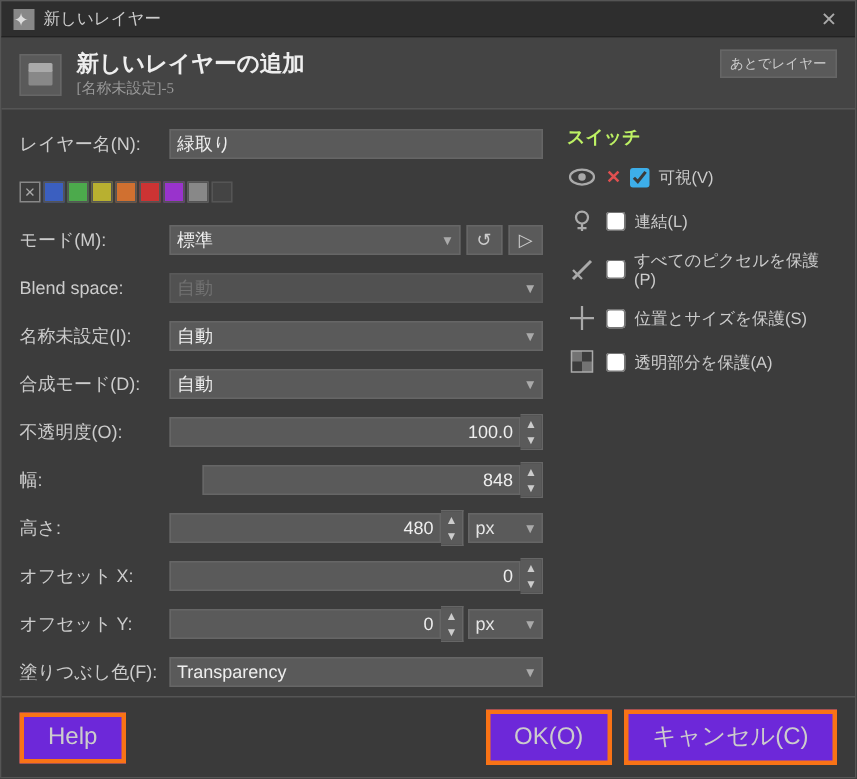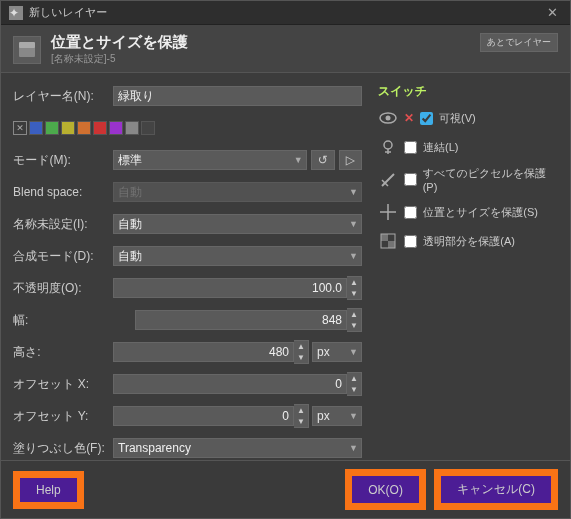--- a/index.html
+++ b/index.html
@@ -81,20 +81,21 @@
       flex-direction: column;
     }
     .dialog-title-main {
       font-size: 15px;
       font-weight: bold;
       color: #eee;
     }
     .dialog-title-sub {
       font-size: 10px;
       color: #999;
+      font-family: Liberation Serif, serif;
     }
     .dialog-button-small {
       background: #5a5a5a;
       border: 1px solid #666;
       color: #ccc;
       font-size: 9px;
       padding: 2px 6px;
       cursor: pointer;
       align-self: flex-start;
     }
@@ -301,24 +302,24 @@
       justify-content: space-between;
       border-top: 1px solid #555;
       flex-shrink: 0;
     }
     .footer-left {}
     .footer-right {
       display: flex;
       gap: 8px;
     }
     .footer-btn {
-      background: #4c1d95;
-      border: 7px solid #f97316;
+      background: #6d28d9;
+      border: 3px solid #f97316;
       color: #ccc;
-      font-size: 12px;
+      font-size: 16px;
       padding: 5px 16px;
       cursor: pointer;
       font-family: inherit;
     }
     .vis-checkbox {
       accent-color: #3daee9;
     }
     .checked-x {
       color: #e05050;
       font-size: 12px;
@@ -338,21 +339,21 @@
 
   <div class="dialog-header">
     <div class="dialog-title-block">
       <div class="layer-icon">
         <svg width="18" height="18" viewBox="0 0 18 18">
           <rect x="1" y="5" width="16" height="11" fill="#888" rx="1"></rect>
           <rect x="1" y="1" width="16" height="6" fill="#aaa" rx="1"></rect>
         </svg>
       </div>
       <div class="dialog-title-text">
-        <span class="dialog-title-main">位置とサイズを保護</span>
+        <span class="dialog-title-main">新しいレイヤーの追加</span>
         <span class="dialog-title-sub">[名称未設定]-5</span>
       </div>
     </div>
     <button class="dialog-button-small">あとでレイヤー</button>
   </div>
 
   <div class="dialog-body">
 
     <div class="left-panel">
 

